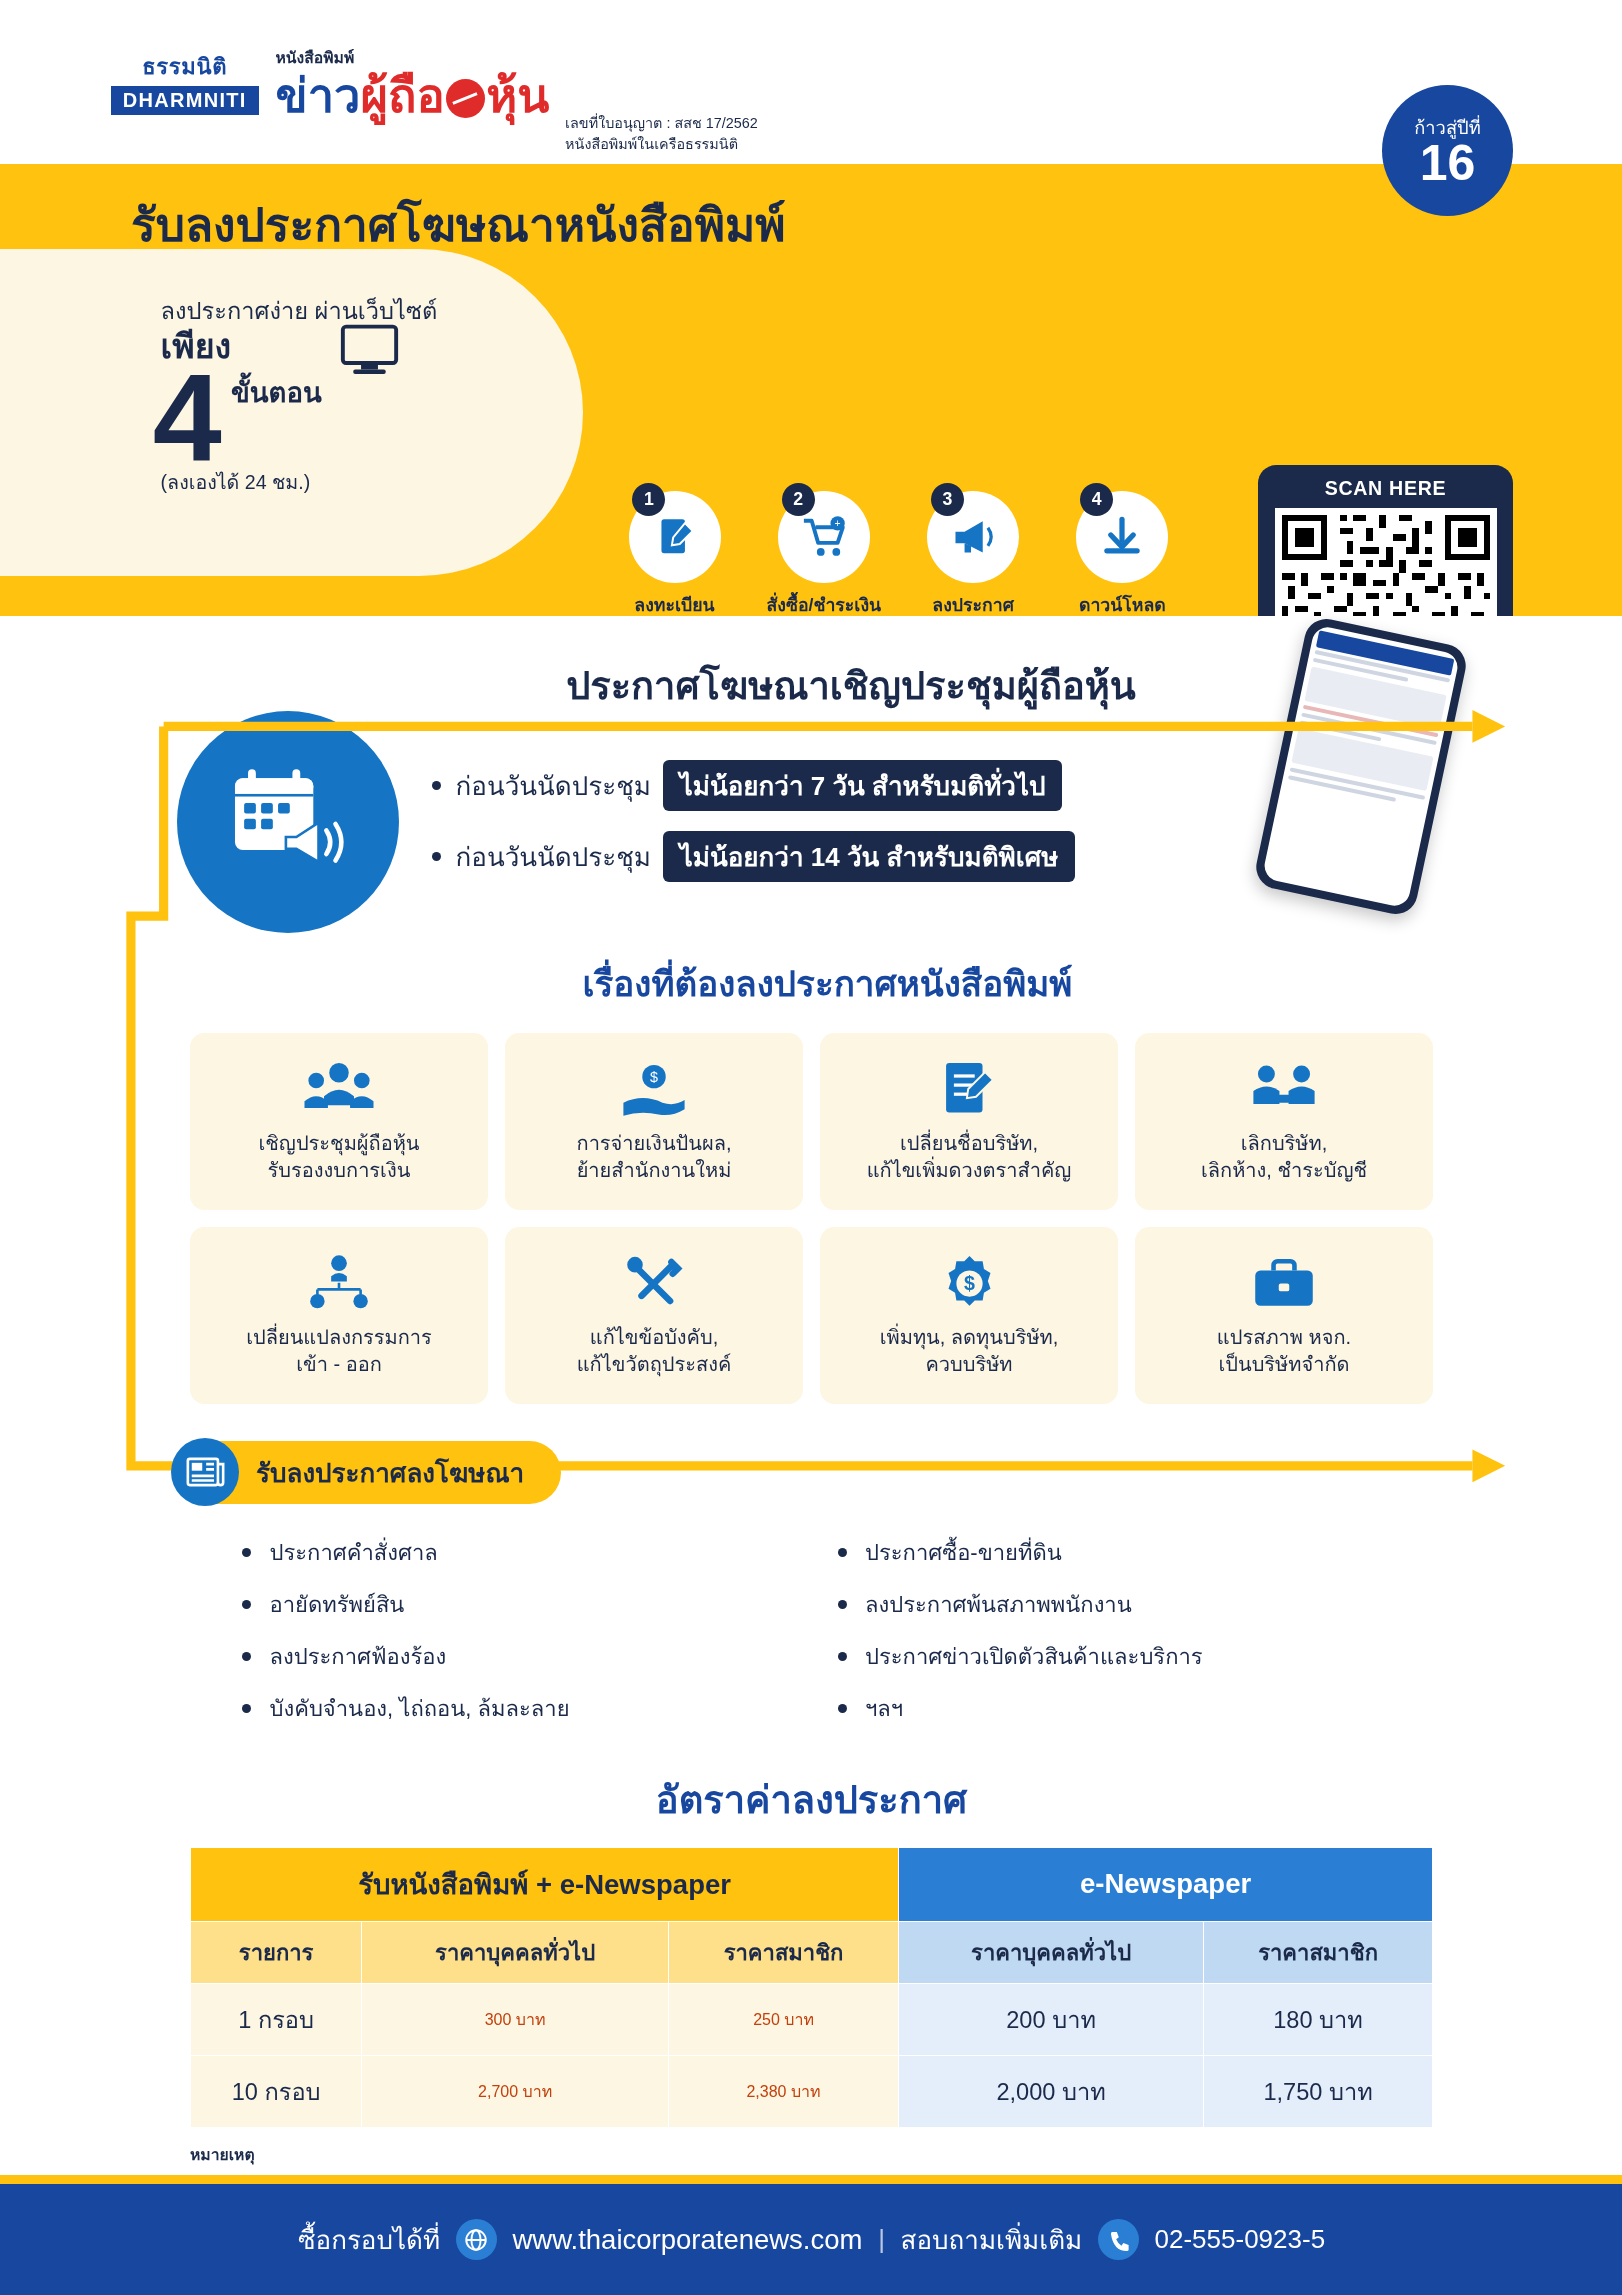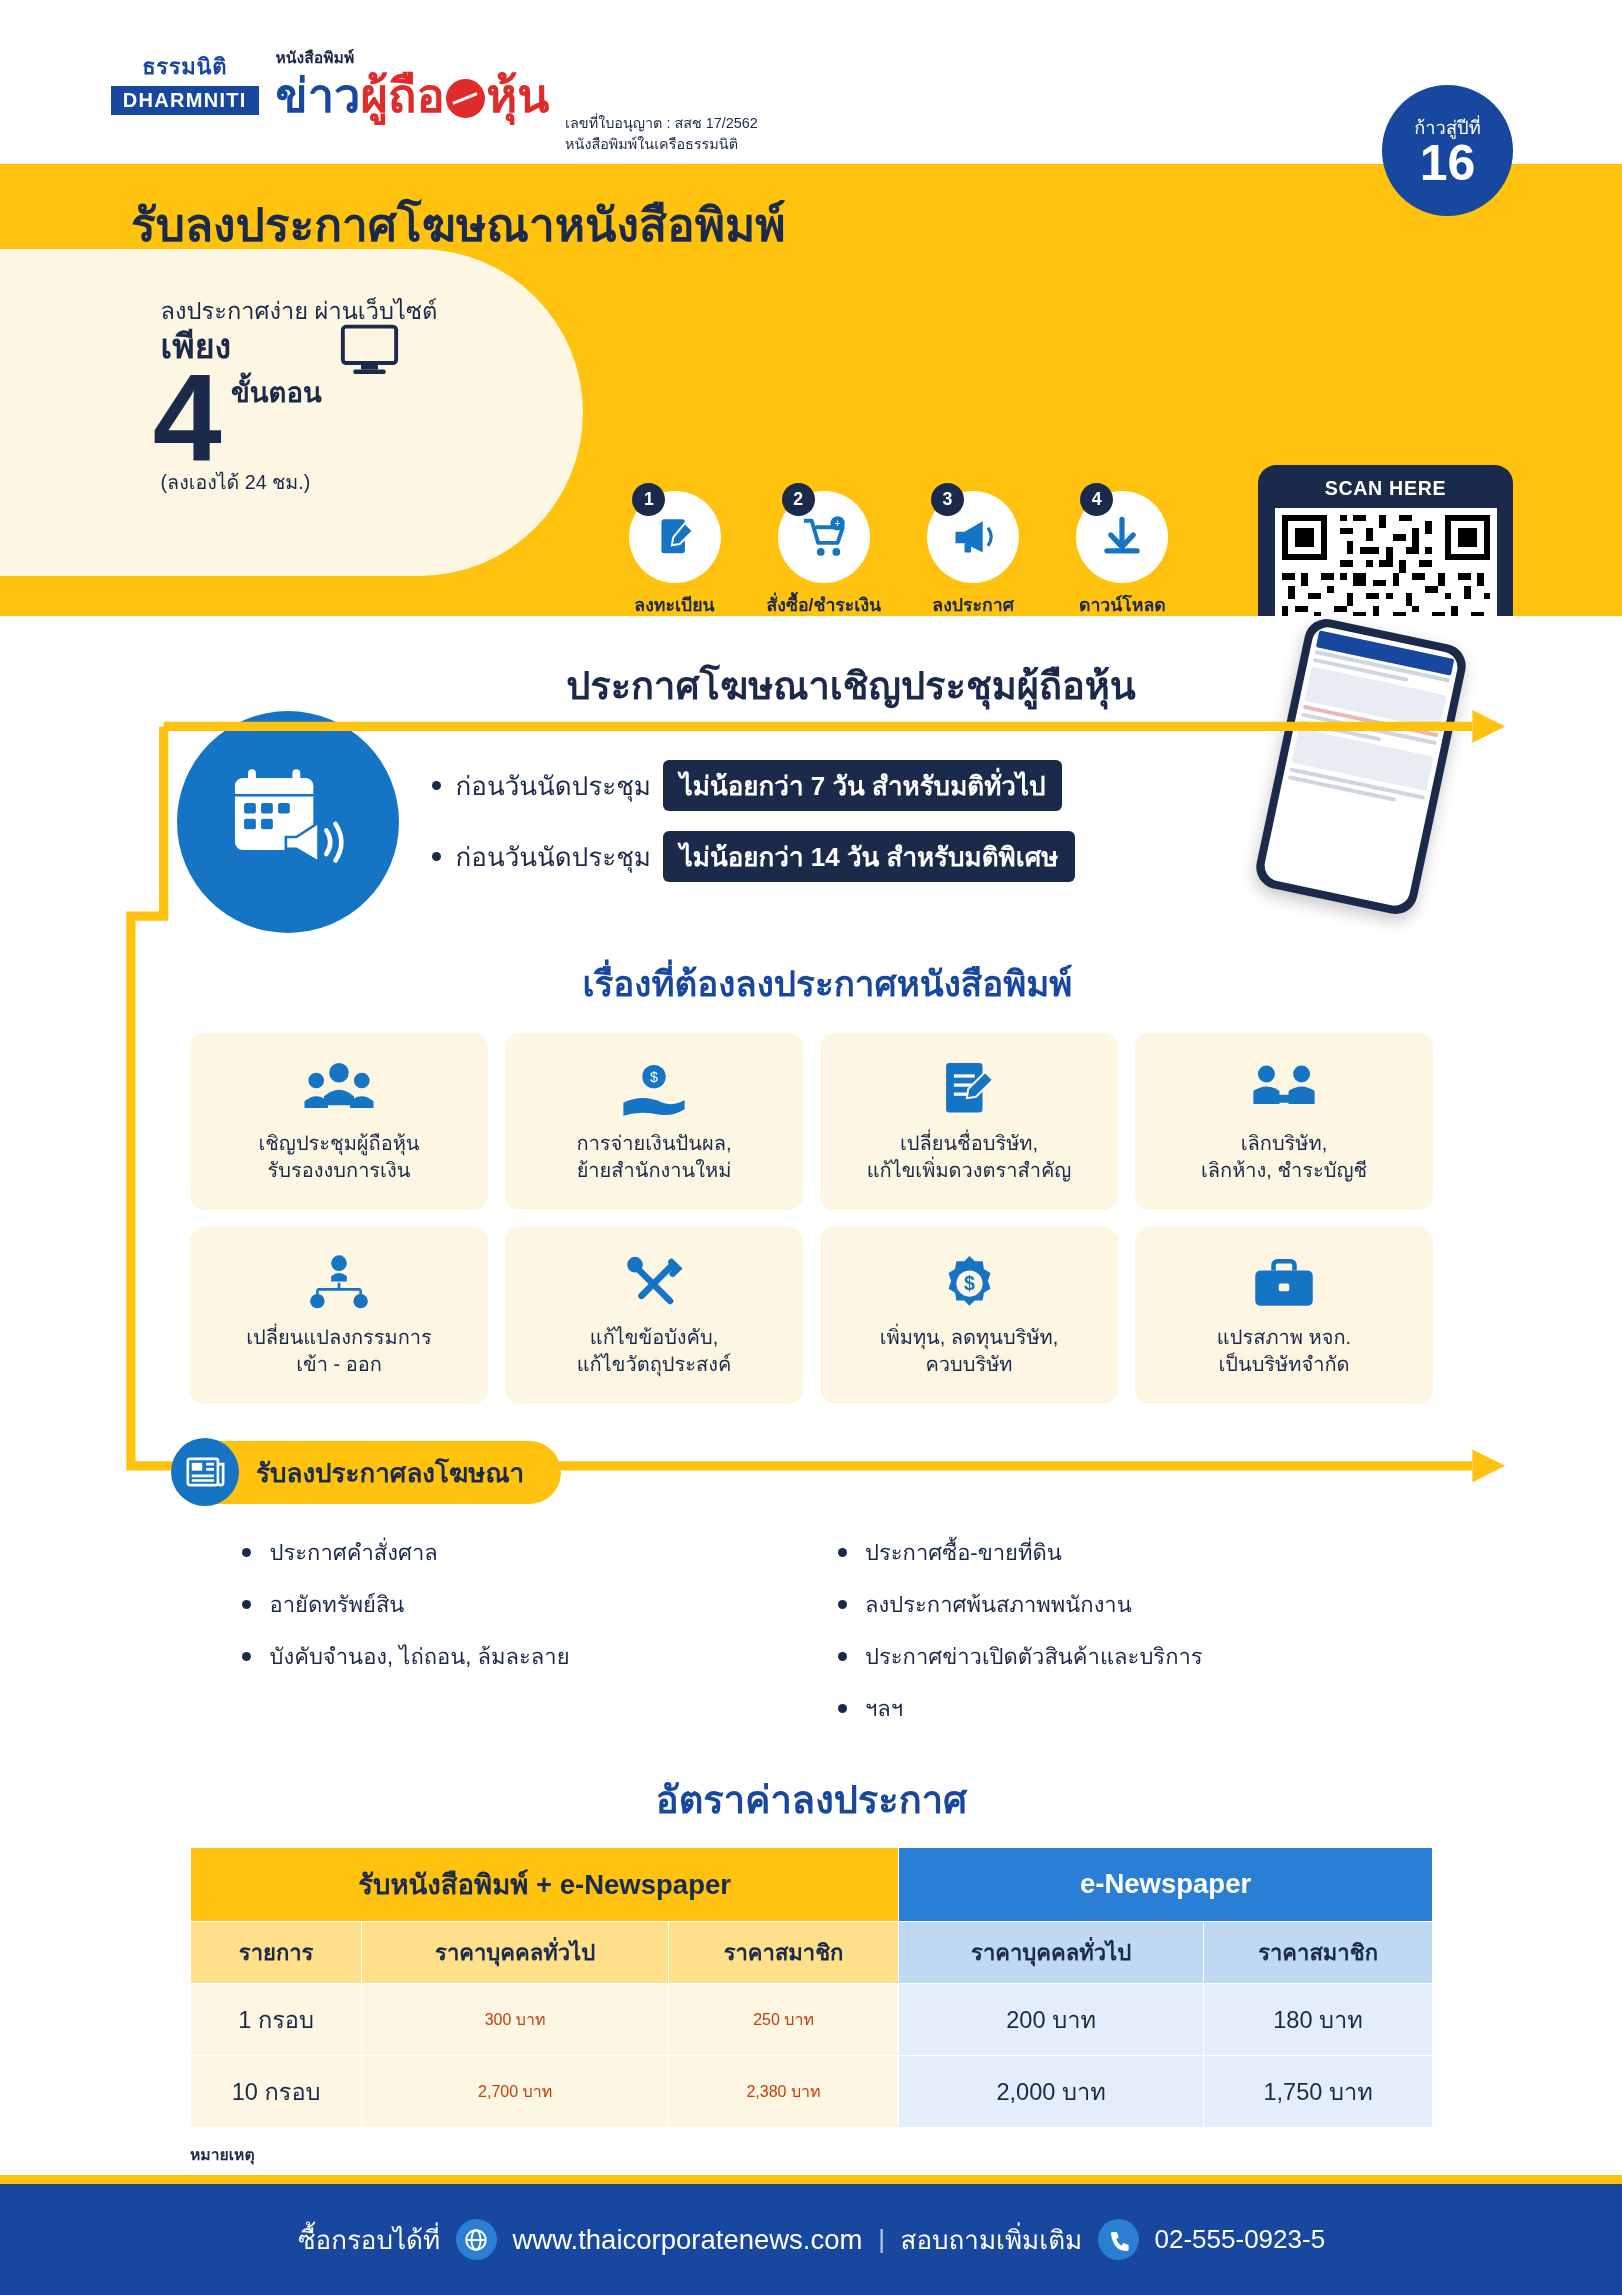--- a/index.html
+++ b/index.html
@@ -627,20 +627,24 @@
     <div class="ads-item">
         <span class="bl"></span>
         <span>ประกาศคำสั่งศาล</span>
       </div>
     <div class="ads-item">
         <span class="bl"></span>
         <span>อายัดทรัพย์สิน</span>
       </div>
     <div class="ads-item">
         <span class="bl"></span>
+        <span>ลงประกาศฟ้องร้อง</span>
+      </div>
+    <div class="ads-item">
+        <span class="bl"></span>
         <span>บังคับจำนอง, ไถ่ถอน, ล้มละลาย</span>
       </div>
   </div>
   <div>
     <div class="ads-item">
         <span class="bl"></span>
         <span>ประกาศซื้อ-ขายที่ดิน</span>
       </div>
     <div class="ads-item">
         <span class="bl"></span>

